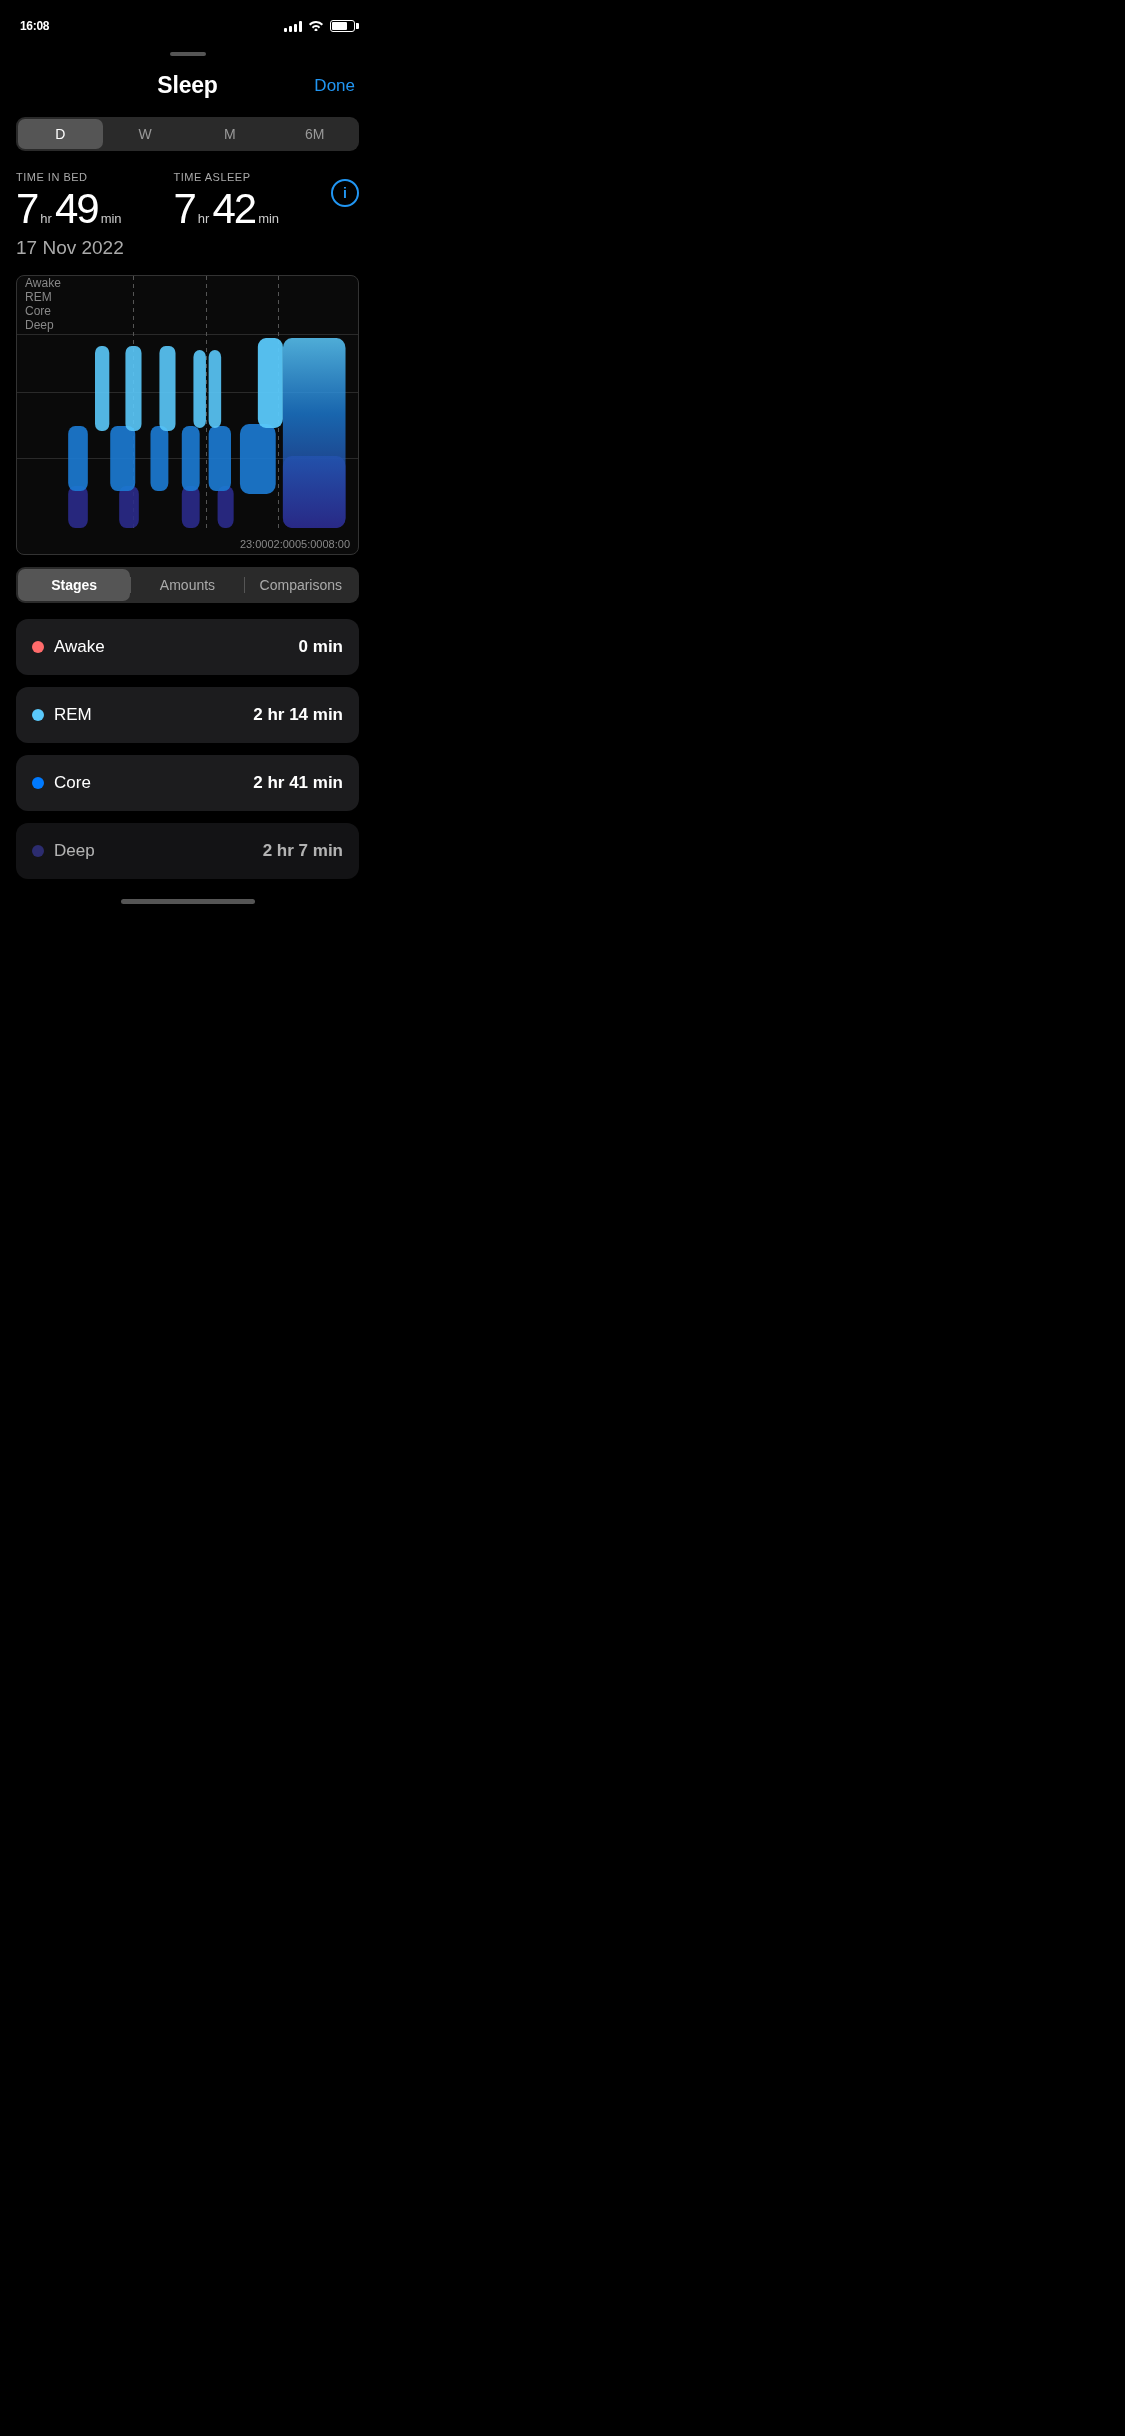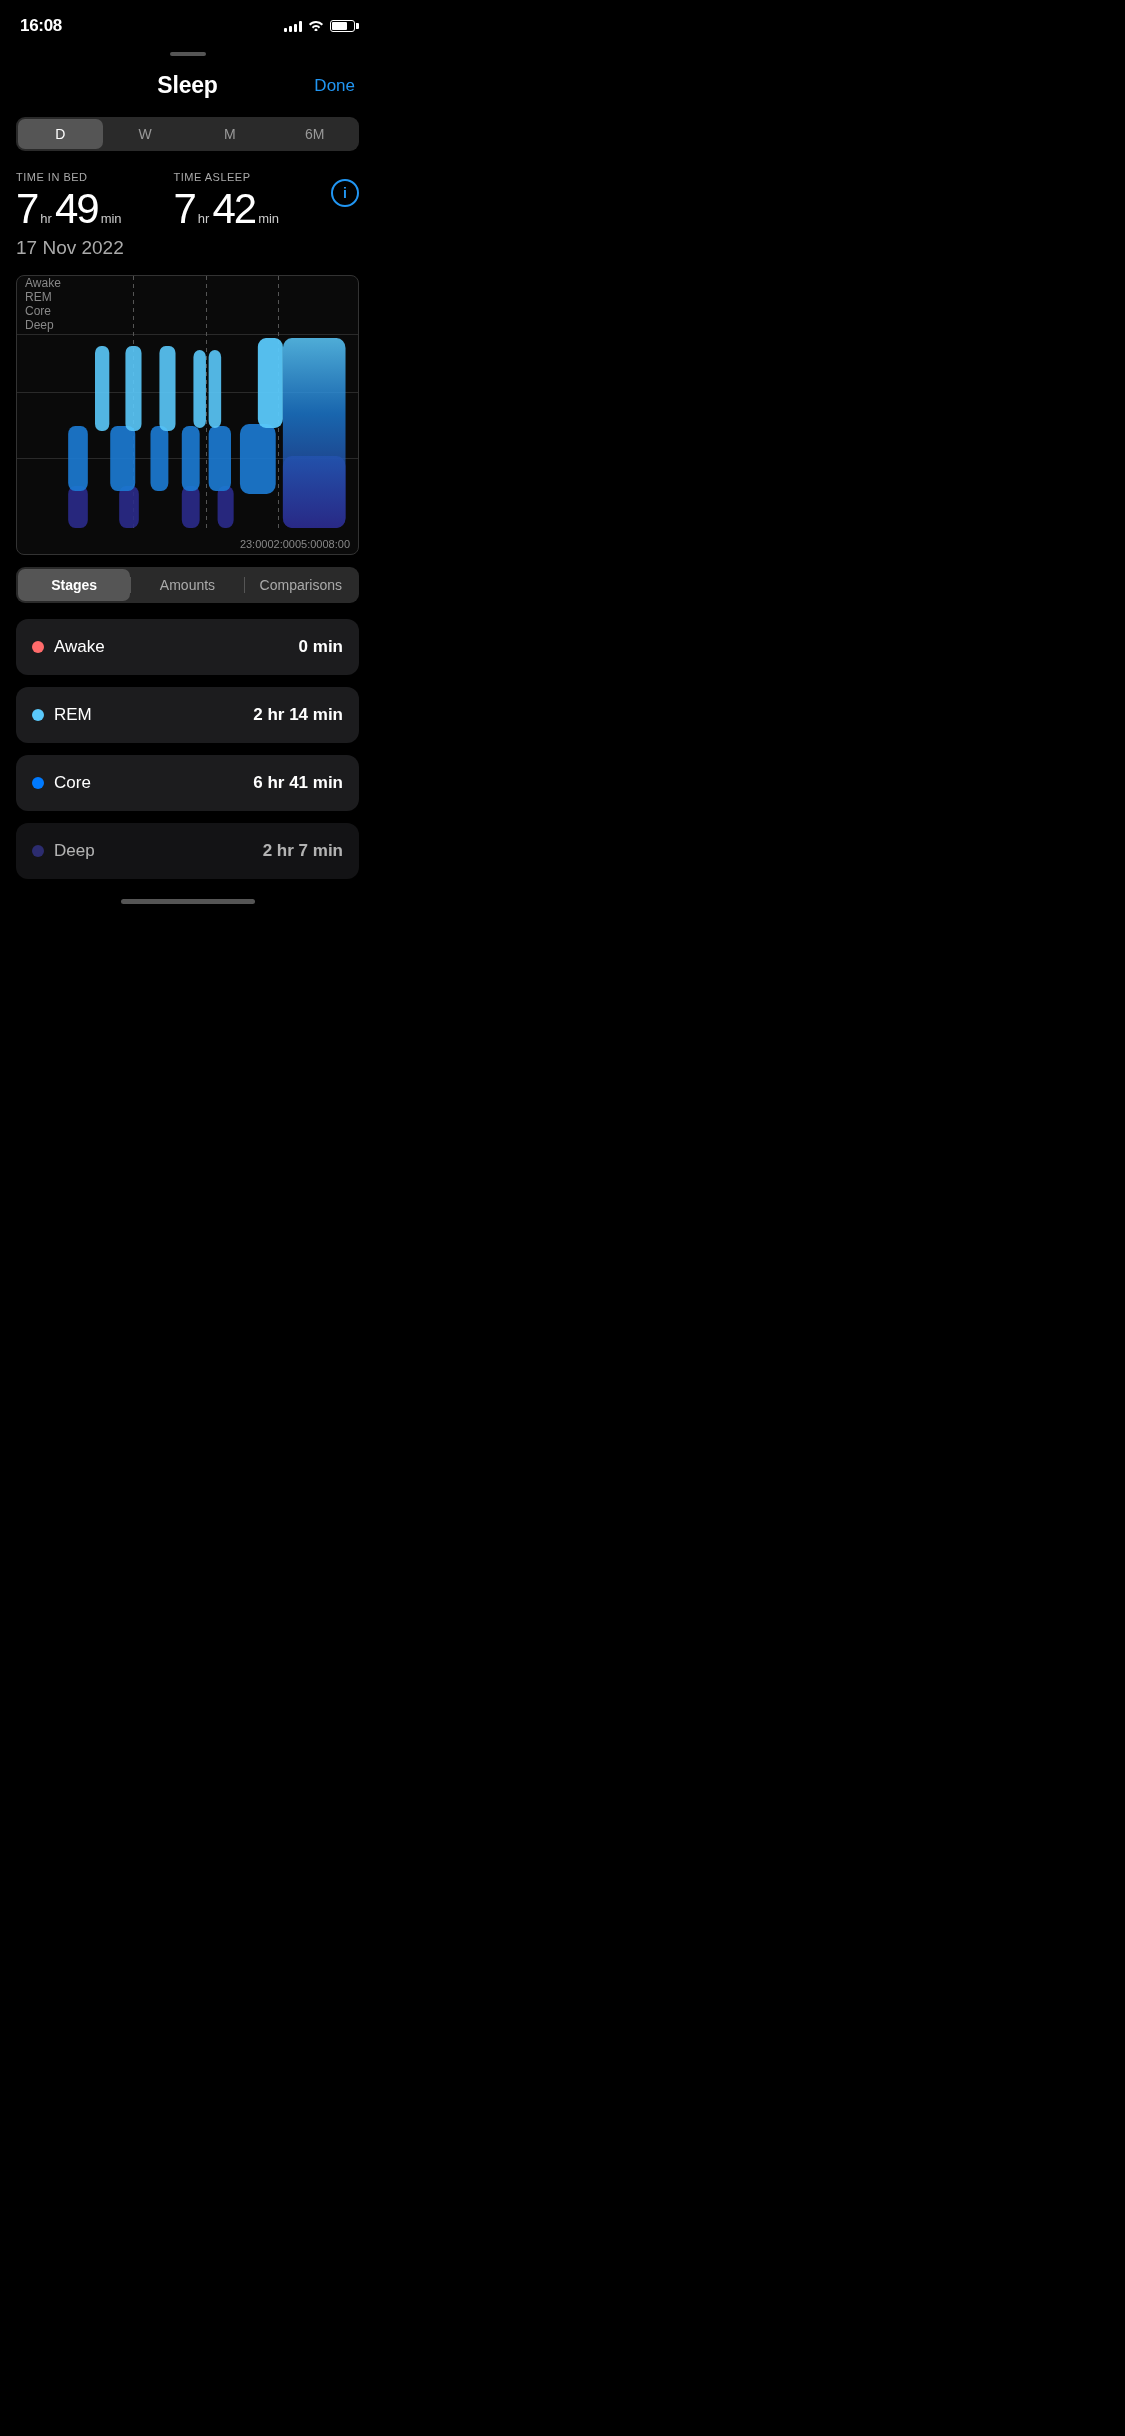--- a/index.html
+++ b/index.html
@@ -16,21 +16,21 @@
 
     
     .status-bar {
       display: flex;
       justify-content: space-between;
       align-items: center;
       padding: 14px 20px 6px;
       height: 44px;
     }
     .status-time {
-      font-size: 17px;
+      font-size: 12px;
       font-weight: 600;
       letter-spacing: -0.3px;
     }
     .status-icons {
       display: flex;
       align-items: center;
       gap: 6px;
     }
     .signal-bars {
       display: flex;
@@ -477,21 +477,21 @@
       <span class="stage-name">REM</span>
     </div>
     <span class="stage-value">2 hr 14 min</span>
   </div>
 
   <div class="stage-card">
     <div class="stage-card-left">
       <div class="stage-dot" style="background:#007AFF;"></div>
       <span class="stage-name">Core</span>
     </div>
-    <span class="stage-value">6 hr 41 min</span>
+    <span class="stage-value">2 hr 41 min</span>
   </div>
 
   <div class="stage-card" style="opacity:0.7;">
     <div class="stage-card-left">
       <div class="stage-dot" style="background:#3F3F9F;"></div>
       <span class="stage-name">Deep</span>
     </div>
     <span class="stage-value">2 hr 7 min</span>
   </div>
 </div>

